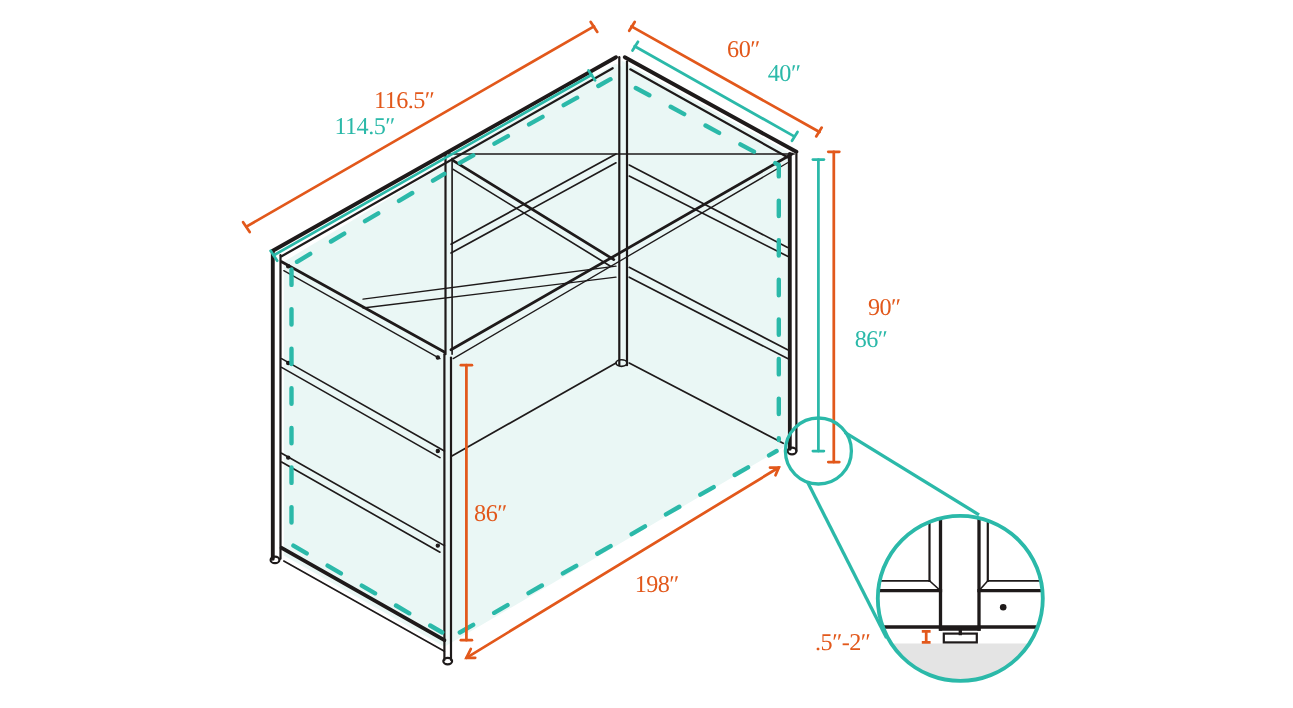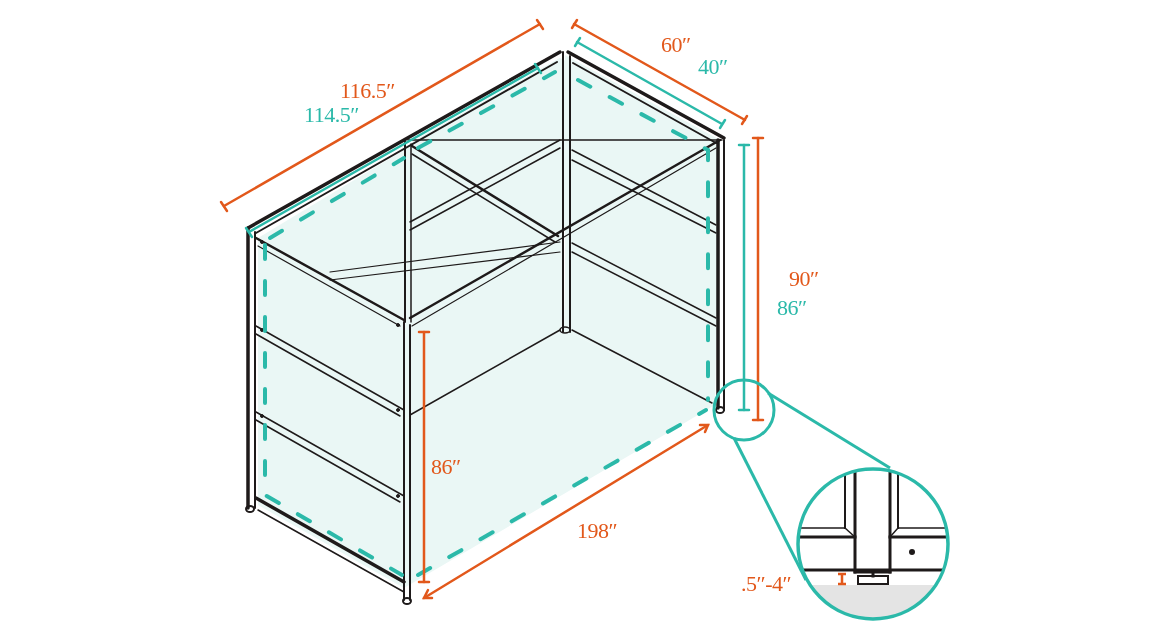--- a/index.html
+++ b/index.html
@@ -166,13 +166,13 @@
 </svg>
 
 <div class="lbl orange" style="left:340px; top:80px;">116.5″</div>
 <div class="lbl teal" style="left:304px; top:104px;">114.5″</div>
 <div class="lbl orange" style="left:661px; top:34px;">60″</div>
 <div class="lbl teal" style="left:698px; top:56px;">40″</div>
 <div class="lbl orange" style="left:777px; top:268px;margin-left:12px;">90″</div>
 <div class="lbl teal" style="left:777px; top:297px;">86″</div>
 <div class="lbl orange" style="left:431px; top:456px;">86″</div>
 <div class="lbl orange" style="left:577px; top:520px;">198″</div>
-<div class="lbl orange" style="left:741px; top:573px;">.5″-4″</div>
+<div class="lbl orange" style="left:741px; top:573px;">.5″-2″</div>
 
 </body></html>

